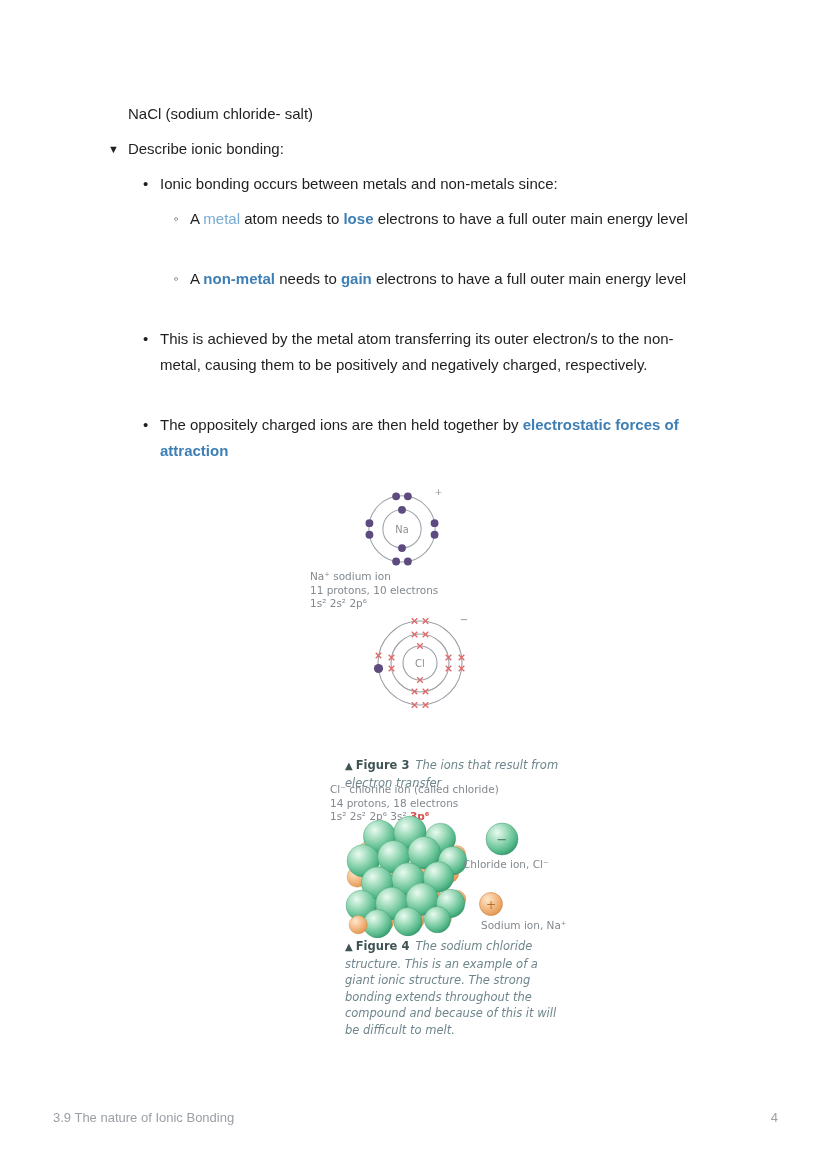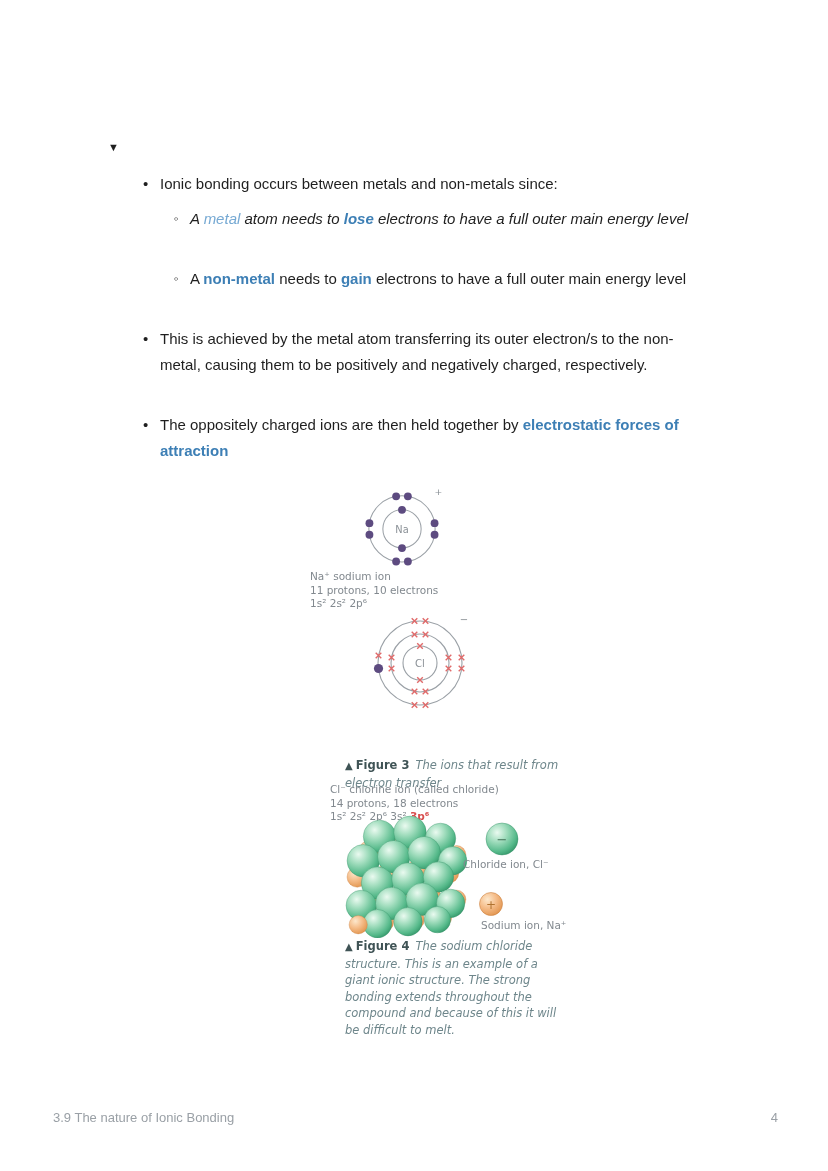--- a/index.html
+++ b/index.html
@@ -19,21 +19,21 @@
 
   .toggle-row { position:absolute; left:108px; top:136px; display:flex; align-items:baseline; }
   .toggle-tri { font-size:11px; color:#1f1f1f; margin-right:9px; cursor:pointer; position:relative; top:-1px; }
 
   .li1 { position:absolute; display:flex; }
   .li1 .marker { width:17px; font-size:15px; line-height:25.5px; color:#1f1f1f; }
   .li2 { position:absolute; display:flex; }
   .li2 .marker { width:16px; font-size:13px; line-height:25.5px; color:#1f1f1f; }
 
   .b1 { left:143px; top:171px; } .b1 .body { width:560px; }
-  .s1 { left:174px; top:206px; } .s1 .body { width:515px;font-style:italic; }
+  .s1 { left:174px; top:206px; } .s1 .body { width:515px; }
   .s2 { left:174px; top:266px; } .s2 .body { width:515px; }
   .b2 { left:143px; top:326px; } .b2 .body { width:552px; }
   .b3 { left:143px; top:412px; } .b3 .body { width:556px; }
 
   .c-lightblue { color:#76a9d3; }
   .c-blue-bold { color:#3d7fb5; font-weight:bold; }
 
   
   .fig-svg { position:absolute; }
   .diagram-caption {
@@ -59,23 +59,25 @@
   }
 
   .footer-left { position:absolute; left:53px; top:1110px; font-size:13px; color:#9aa0a6; }
   .footer-right { position:absolute; right:50px; top:1110px; font-size:13px; color:#9aa0a6; }
 </style>
 </head>
 <body>
 
 <div class="page">
 
+  <div class="txt intro">NaCl (sodium chloride- salt)</div>
 
   <div class="toggle-row txt">
     <span class="toggle-tri">▼</span>
+    <span>Describe ionic bonding:</span>
   </div>
 
   <div class="li1 b1 txt">
     <span class="marker">•</span>
     <div class="body">Ionic bonding occurs between metals and non-metals since:</div>
   </div>
 
   <div class="li2 s1 txt">
     <span class="marker">◦</span>
     <div class="body"><span>A </span><span class="c-lightblue">metal</span><span> atom needs to </span><span class="c-blue-bold">lose</span><span> electrons to have a full outer main energy level</span></div>

